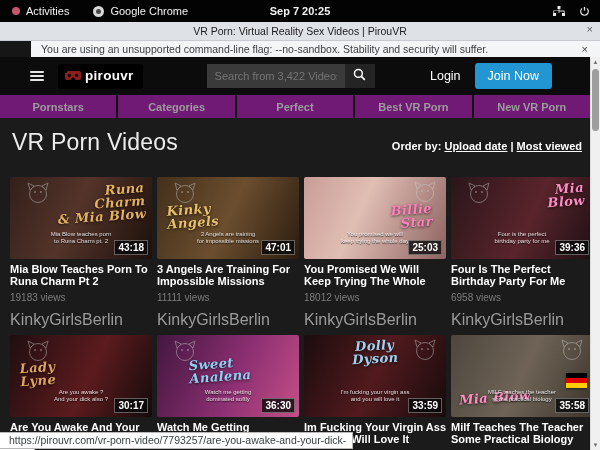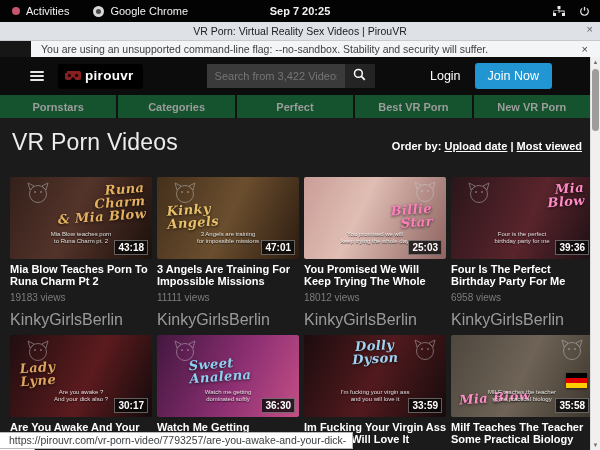--- a/index.html
+++ b/index.html
@@ -39,21 +39,21 @@
   .logo-text{color:#fff;font-weight:bold;font-size:13.5px;letter-spacing:.3px;}
   .searchwrap{margin-left:64px;display:flex;}
   .searchwrap input{width:122px;height:24px;background:#3a3a3a;border:none;outline:none;color:#bdbdbd;
     font-size:11px;padding:0 8px;font-family:"Liberation Sans",sans-serif;}
   .searchbtn{width:30px;height:24px;background:#242424;border:none;display:flex;align-items:center;justify-content:center;cursor:pointer;}
   .login{margin-left:auto;color:#fff;font-size:12.5px;cursor:pointer;}
   .joinbtn{margin-left:14px;margin-right:38px;background:#2196d3;color:#fff;border:none;border-radius:3px;
     font-size:12.5px;padding:6px 13px;cursor:pointer;font-family:"Liberation Sans",sans-serif;}
 
   .navbar{height:23px;background:#111;display:grid;grid-template-columns:repeat(5,1fr);gap:2px;}
-  .nav-item{background:#14532d;color:#9c9c9c;font-size:11px;font-weight:bold;display:flex;align-items:center;justify-content:center;cursor:pointer;}
+  .nav-item{background:#701a75;color:#9c9c9c;font-size:11px;font-weight:bold;display:flex;align-items:center;justify-content:center;cursor:pointer;}
 
   .page-head{display:flex;justify-content:space-between;align-items:flex-end;padding:11px 8px 0 12px;}
   .page-title{margin:0;font-size:23px;font-weight:400;color:#ededed;letter-spacing:.2px;}
   .orderby{font-size:11px;color:#fff;font-weight:bold;padding-bottom:4px;white-space:nowrap;}
   .orderby a{color:#fff;text-decoration:underline;cursor:pointer;}
 
   .grid{margin-top:21px;padding-left:10px;display:grid;grid-template-columns:repeat(4,142px);column-gap:5px;row-gap:6px;}
   .card{width:142px;}
   .thumb{position:relative;height:82px;border-radius:2px;overflow:hidden;cursor:pointer;background:#222;}
   .overlay-name{position:absolute;font-family:"DejaVu Serif",serif;font-style:italic;font-weight:bold;

